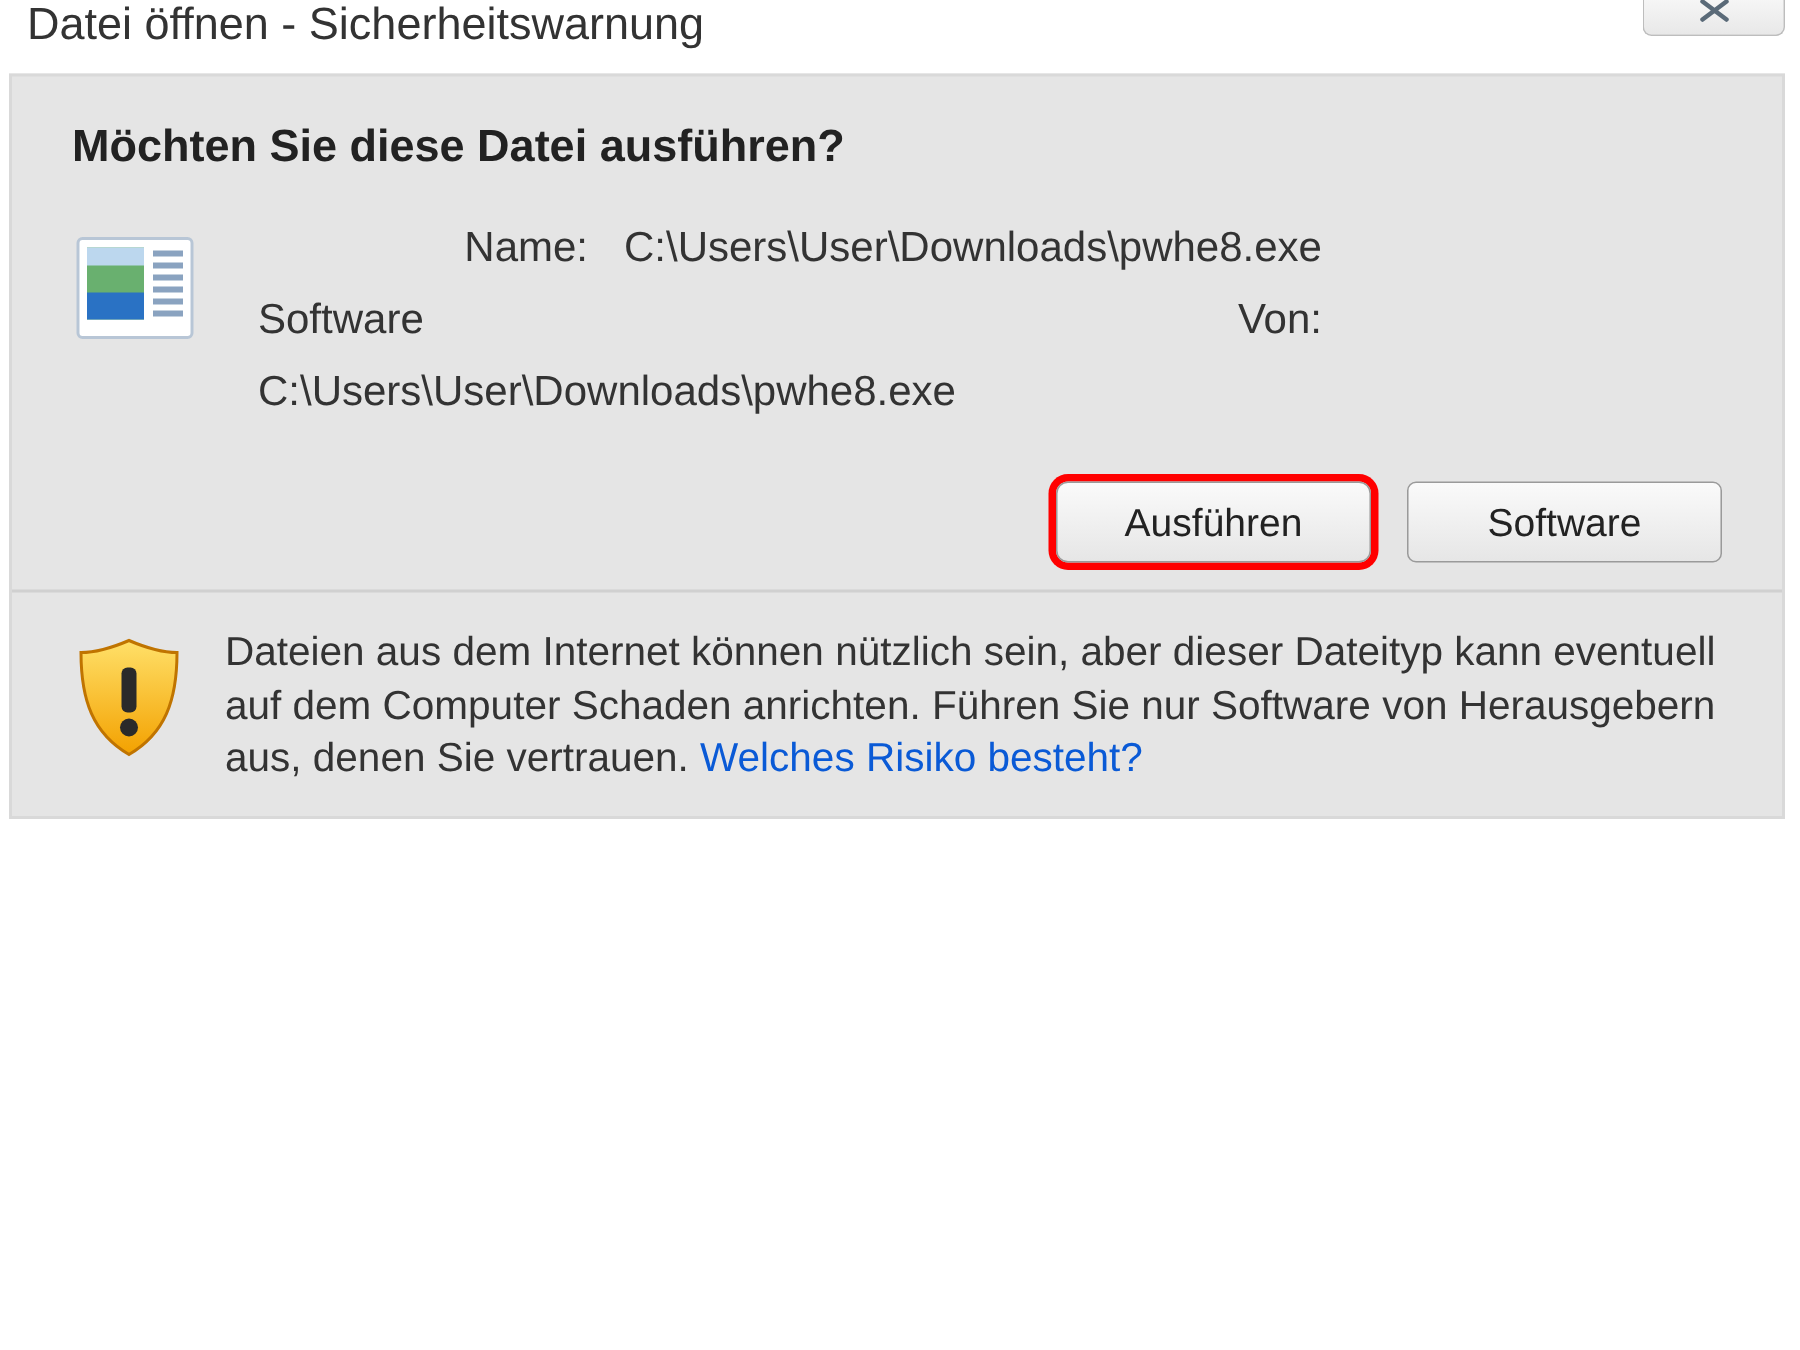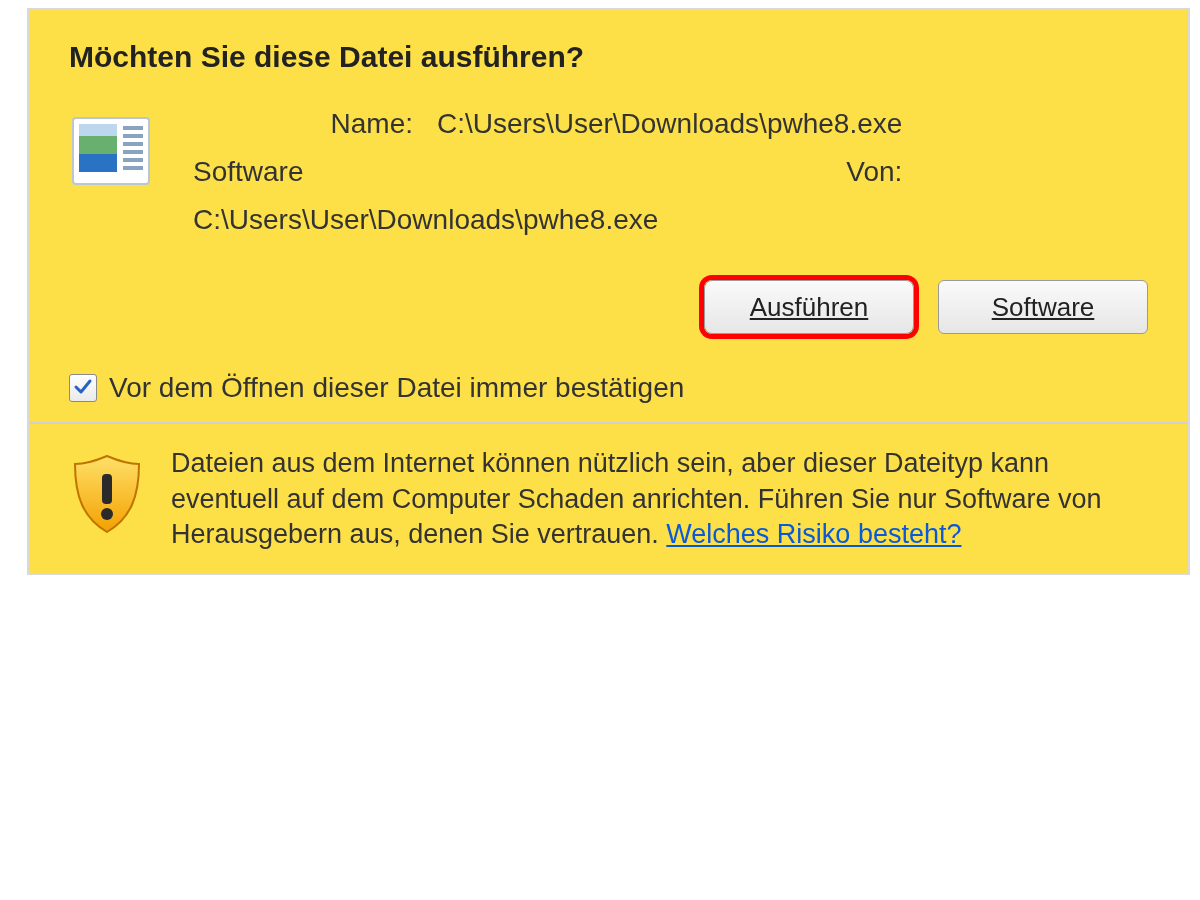--- a/index.html
+++ b/index.html
@@ -37,24 +37,24 @@
     border-top: none;
     border-radius: 0 0 6px 6px;
     background: linear-gradient(#f8f8f8,#e8e8e8);
     display: flex;
     align-items: center;
     justify-content: center;
     margin-top: -4px;
   }
   .titlebar-close svg { width: 28px; height: 18px; }
   .panel {
-    margin: 8px 10px 10px 27px;
+    margin: 8px 10px 10px 6px;
     border: 2px solid #d9d9d9;
     padding: 30px 30px 20px 30px;
-    background: #fde047;
+    background: #e5e5e5;
   }
   .heading {
     font-size: 30px;
     font-weight: bold;
     color: #222;
     margin-bottom: 34px;
     margin-left: 10px;
   }
   .info-area {
     display: flex;
@@ -94,21 +94,20 @@
     height: 54px;
     border: 1px solid #9a9a9a;
     border-radius: 6px;
     background: linear-gradient(#fafafa, #e6e6e6);
     font-size: 26px;
     color: #222;
     display: flex;
     align-items: center;
     justify-content: center;
     cursor: pointer;
-    text-decoration: underline;
   }
   .btn-highlight {
     box-shadow: 0 0 0 5px #ff0000;
     border-radius: 8px;
   }
   .checkbox-row {
     display: flex;
     align-items: center;
     gap: 12px;
     font-size: 28px;
@@ -143,29 +142,38 @@
     flex: 0 0 76px;
     margin-top: 6px;
   }
   .warning-text {
     font-size: 27px;
     line-height: 1.32;
     color: #333;
   }
   .risk-link {
     color: #0a5ad6;
-    text-decoration: underline;
     cursor: pointer;
   }
 </style>
 </head>
 <body>
 
 <div class="window">
 
+  <div class="titlebar">
+    <div class="titlebar-title">Datei öffnen - Sicherheitswarnung</div>
+    <div class="titlebar-close">
+      <span>
+        <svg viewBox="0 0 28 18">
+          <path d="M6 3 L22 15 M22 3 L6 15" stroke="#5a6a78" stroke-width="3" stroke-linecap="round" fill="none"></path>
+        </svg>
+      </span>
+    </div>
+  </div>
 
   <div class="panel">
 
     <div class="heading">Möchten Sie diese Datei ausführen?</div>
 
     <div class="info-area">
       <div class="file-icon">
         <svg viewBox="0 0 84 84">
           <rect x="4" y="6" width="76" height="66" rx="3" fill="#fff" stroke="#b8c6d6" stroke-width="2"></rect>
           <rect x="10" y="12" width="38" height="48" fill="#69b06f"></rect>
@@ -194,30 +202,20 @@
 
     <div class="button-row">
       <div class="btn btn-highlight">
         <span>Ausführen</span>
       </div>
       <div class="btn">
         <span>Software</span>
       </div>
     </div>
 
-    <div class="checkbox-row">
-      <div class="checkbox">
-        <span>
-          <svg viewBox="0 0 20 20">
-            <path d="M3 10 L8 15 L17 4" stroke="#2563c7" stroke-width="3" fill="none" stroke-linecap="round" stroke-linejoin="round"></path>
-          </svg>
-        </span>
-      </div>
-      <div>Vor dem Öffnen dieser Datei immer bestätigen</div>
-    </div>
 
     <div class="divider"></div>
 
     <div class="warning-area">
       <div class="shield-icon">
         <svg viewBox="0 0 76 86">
           <defs>
             <linearGradient id="gshield" x1="0" y1="0" x2="0" y2="1">
               <stop offset="0" stop-color="#ffe069"></stop>
               <stop offset="1" stop-color="#f3a100"></stop>

